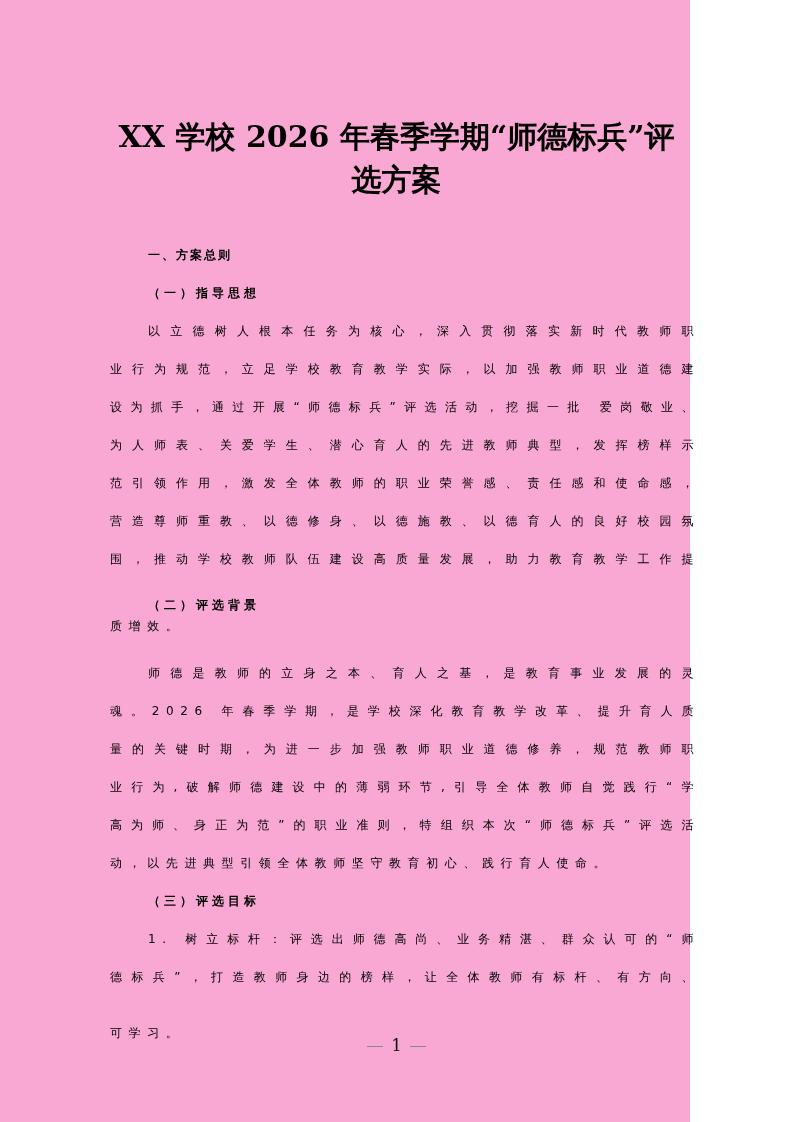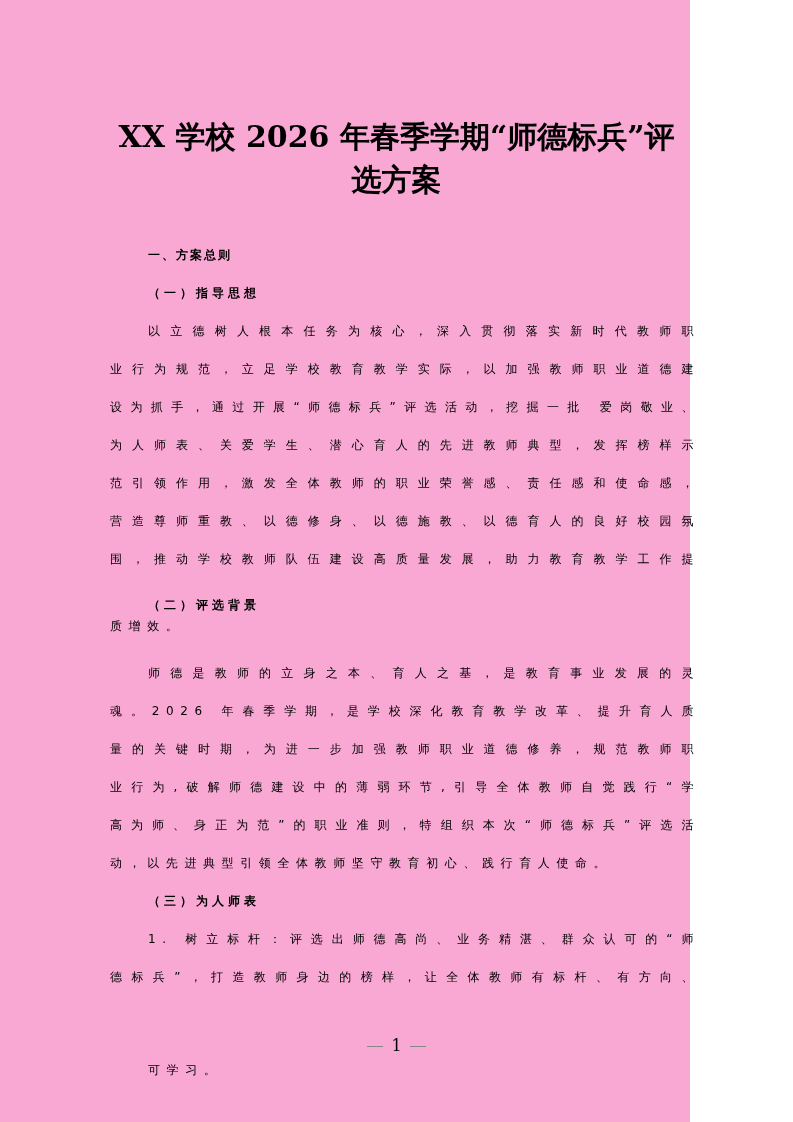--- a/index.html
+++ b/index.html
@@ -107,23 +107,23 @@
 
   <div class="line h2" style="left:148px; top:591px;">（二）评选背景</div>
 
   <div class="line body-line indent" style="top:659px;">师德是教师的立身之本、育人之基，是教育事业发展的灵</div>
   <div class="line body-line" style="top:697px;">魂。2026 年春季学期，是学校深化教育教学改革、提升育人质</div>
   <div class="line body-line" style="top:735px;">量的关键时期，为进一步加强教师职业道德修养，规范教师职</div>
   <div class="line body-line" style="top:773px;">业行为,破解师德建设中的薄弱环节,引导全体教师自觉践行“学</div>
   <div class="line body-line" style="top:811px;">高为师、身正为范”的职业准则，特组织本次“师德标兵”评选活</div>
   <div class="line body-line last" style="top:849px;">动，以先进典型引领全体教师坚守教育初心、践行育人使命。</div>
 
-  <div class="line h2" style="left:148px; top:887px;">（三）为人师表</div>
+  <div class="line h2" style="left:148px; top:887px;">（三）评选目标</div>
 
   <div class="line body-line indent" style="top:925px;">1. 树立标杆：评选出师德高尚、业务精湛、群众认可的“师</div>
   <div class="line body-line" style="top:963px;">德标兵”，打造教师身边的榜样，让全体教师有标杆、有方向、</div>
-  <div class="line body-line last" style="top:1056px;margin-left:38px;">可学习。</div>
+  <div class="line body-line last" style="top:1019px;">可学习。</div>
 
   <div class="footer">
     <span class="dash"></span><span>1</span><span class="dash"></span>
   </div>
 
 </div>
 
 </body></html>

